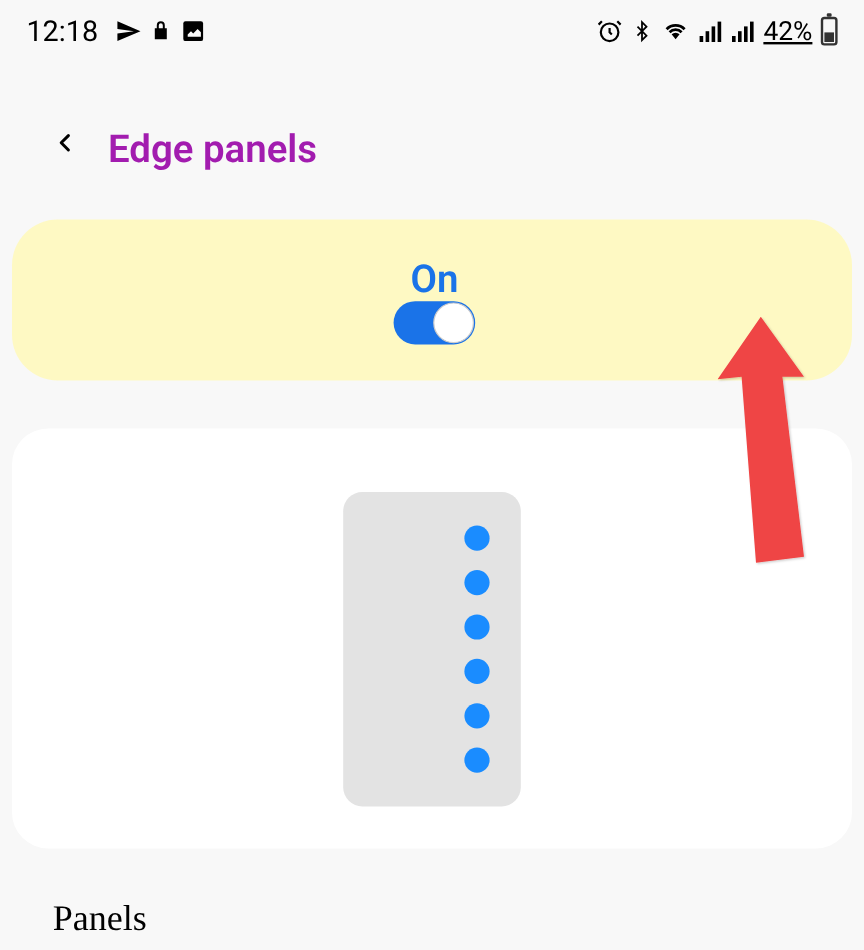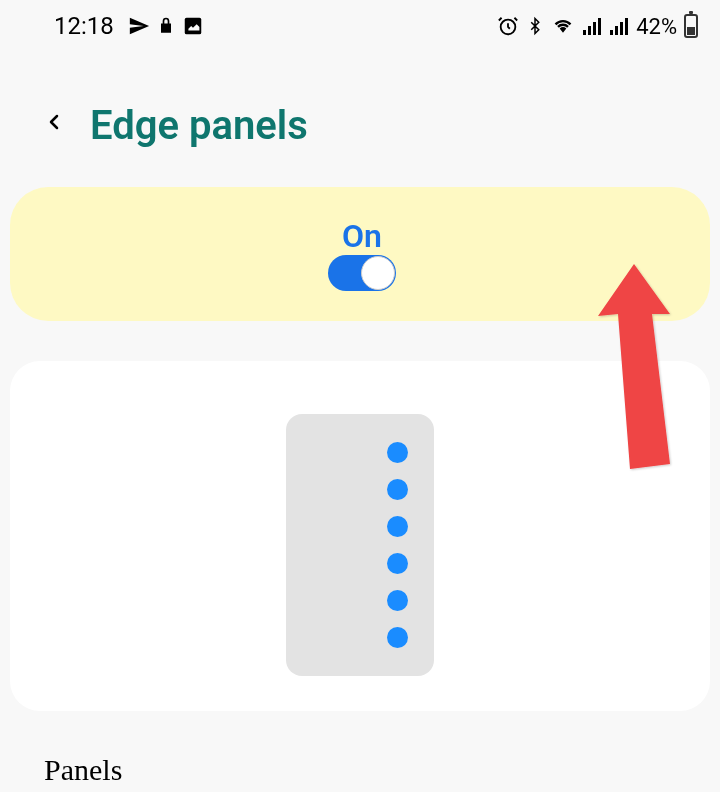--- a/index.html
+++ b/index.html
@@ -12,21 +12,21 @@
       width: 720px;
       height: 792px;
       background: #f8f8f8;
       position: relative;
       overflow: hidden;
     }
     .status-bar {
       display: flex;
       justify-content: space-between;
       align-items: center;
-      padding: 10px 22px 8px 54px;
+      padding: 10px 22px 8px 22px;
       height: 50px;
       text-align: right;
     }
     .status-left {
       display: flex;
       align-items: center;
       gap: 8px;
     }
     .status-time {
       font-size: 24px;
@@ -40,42 +40,43 @@
       margin-left: 6px;
     }
     .status-right {
       display: flex;
       align-items: center;
       gap: 7px;
     }
     .status-battery {
       font-size: 22px;
       color: #000;
+      text-decoration: underline;
     }
     .icon-small {
       display: inline-flex;
       align-items: center;
       justify-content: center;
     }
     .header {
       display: flex;
       align-items: center;
       padding: 16px 22px 30px 42px;
       gap: 24px;
       margin-top: 36px;
     }
     .back-arrow {
       font-size: 34px;
       font-weight: 300;
       color: #000;
     }
     .page-title {
-      font-size: 40px;
+      font-size: 32px;
       font-weight: 600;
-      color: #0f766e;
+      color: #a21caf;
     }
     .toggle-section {
       margin: 8px 10px 0 10px;
       background: #fef9c3;
       border-radius: 38px;
       padding: 30px 36px 30px 40px;
       display: flex;
       justify-content: space-between;
       align-items: center;
       flex-direction: column;

